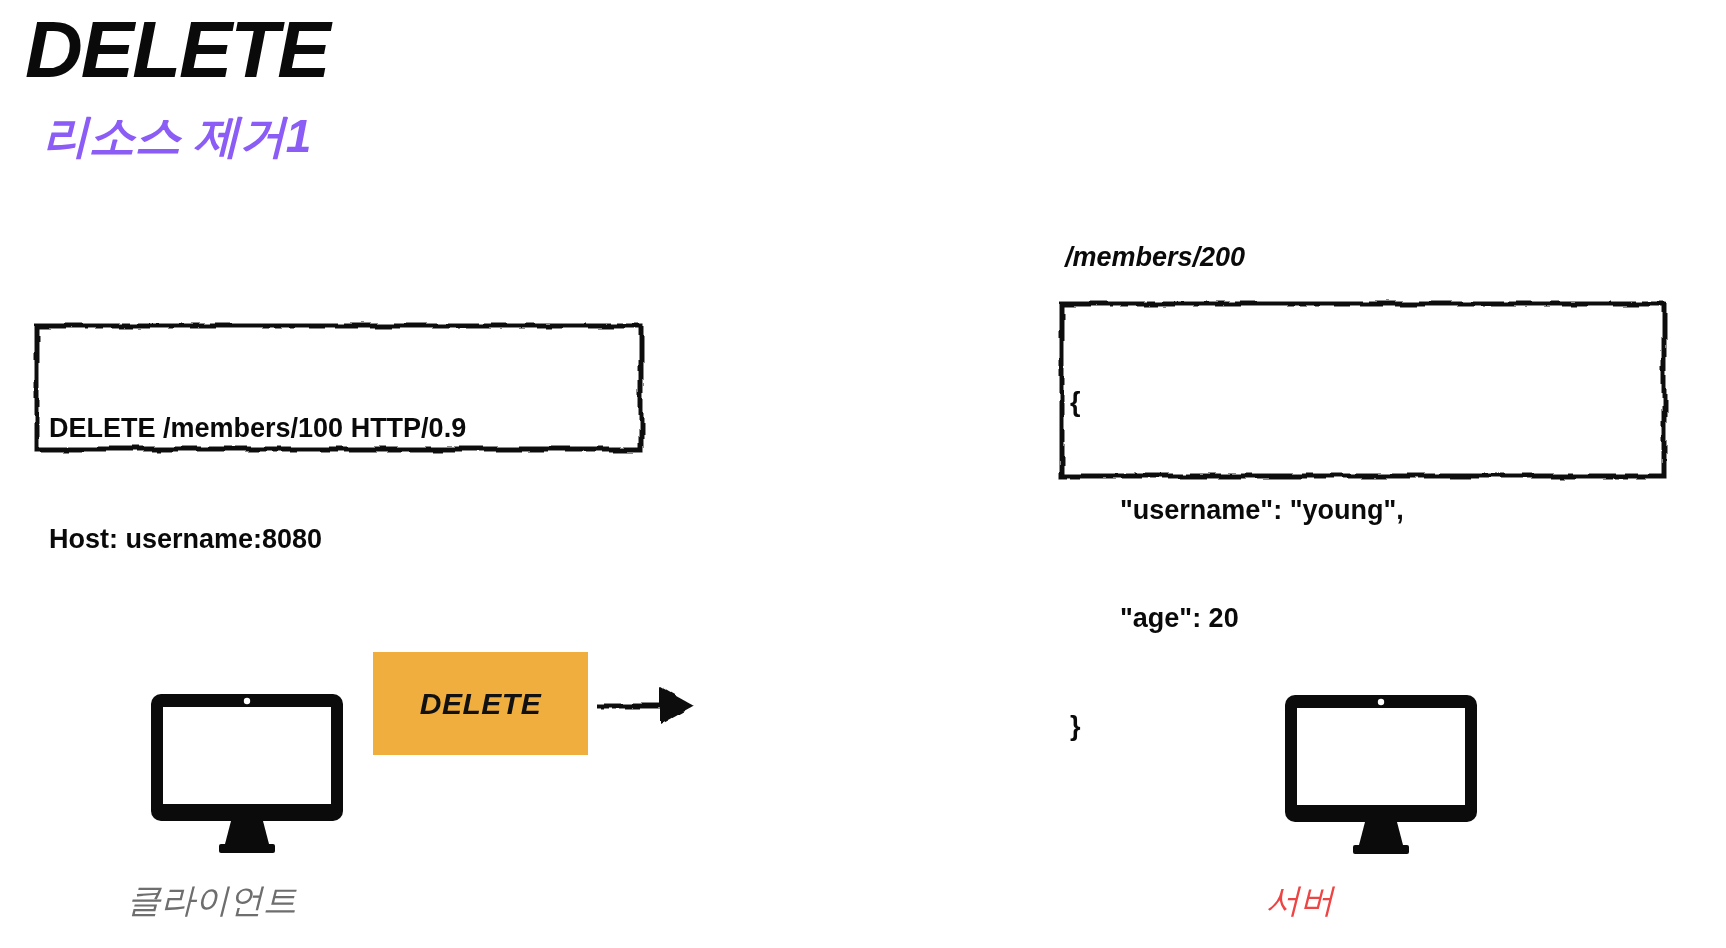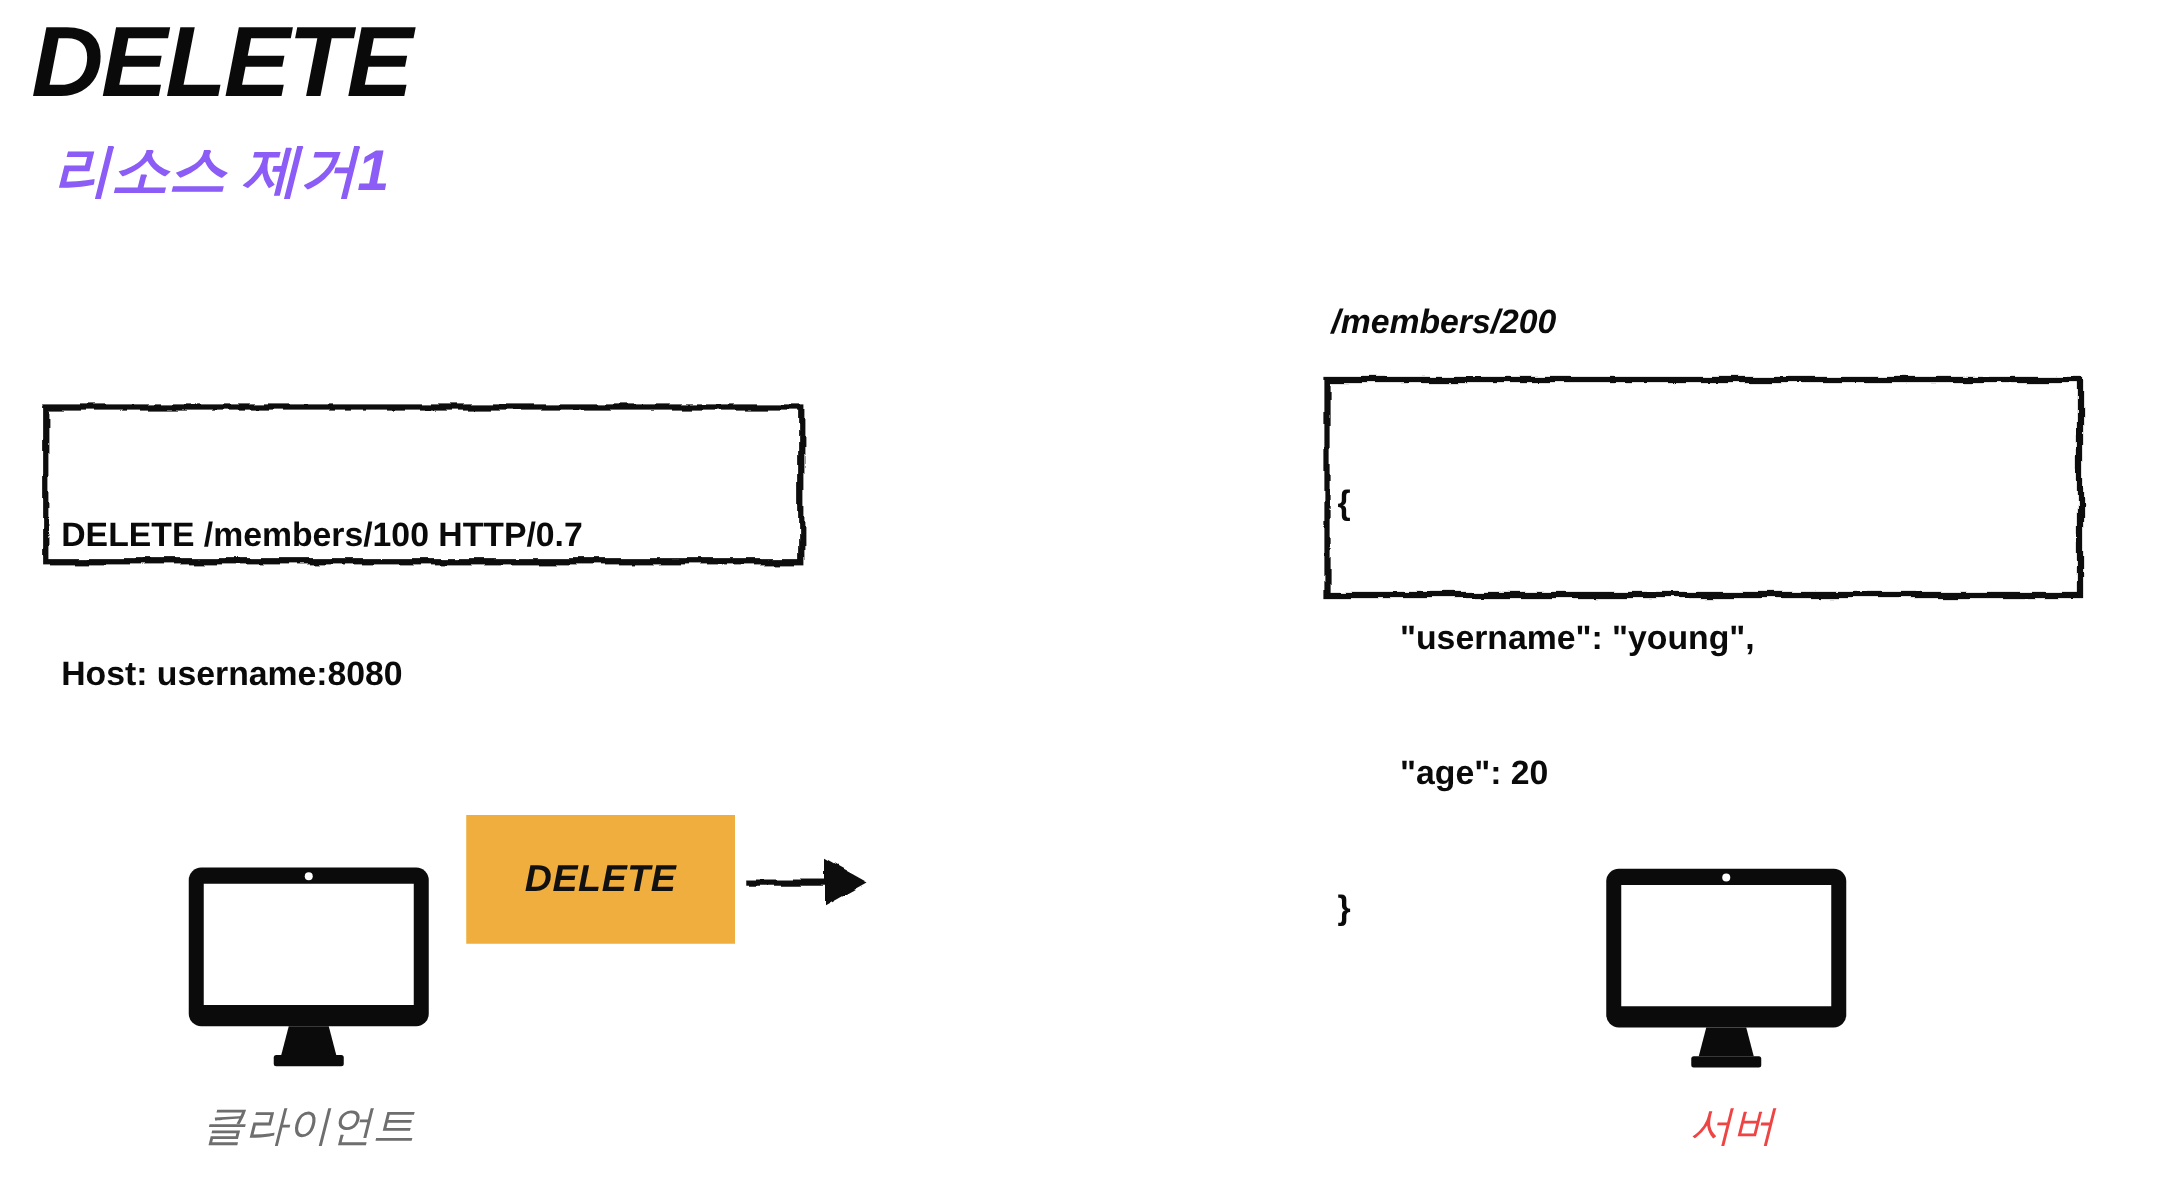--- a/index.html
+++ b/index.html
@@ -54,21 +54,21 @@
     display: flex; align-items: center; justify-content: center;
   }
   .msg-box .msg-label {
     font-size: 30px; font-weight: bold; color: #111111;
     letter-spacing: 0.5px;
   }
 
   
   .monitor-label {
     font-size: 34px; color: #6E6E6E;
-    text-align: center; width: 240px;
+    width: 240px;
   }
   .client-label { left: 127px; top: 878px; }
   .server-label { left: 1266px; top: 878px; }
 
   svg.icon { position: absolute; overflow: visible; }
 </style>
 </head>
 <body>
 
 <svg width="0" height="0" style="position:absolute" aria-hidden="true">
@@ -81,21 +81,21 @@
 </svg>
 
 <div class="abs title">DELETE</div>
 <div class="abs subtitle">리소스 제거1</div>
 
 <div class="sketch-box" style="left:33px; top:322px; width:612px; height:131px;">
   <svg class="border-svg" width="612" height="131" viewBox="0 0 612 131">
     <rect x="4" y="4" width="604" height="123" fill="none" stroke="#111111" stroke-width="5" filter="url(#sketch)"></rect>
   </svg>
   <div class="box-content">
-    <div>DELETE /members/100 HTTP/0.7</div>
+    <div>DELETE /members/100 HTTP/0.9</div>
     <div>Host: username:8080</div>
   </div>
 </div>
 
 <div class="abs resource-label">/members/200</div>
 
 <div class="sketch-box" style="left:1058px; top:300px; width:610px; height:180px;">
   <svg class="border-svg" width="610" height="180" viewBox="0 0 610 180">
     <rect x="4" y="4" width="602" height="172" fill="none" stroke="#111111" stroke-width="5" filter="url(#sketch)"></rect>
   </svg>

